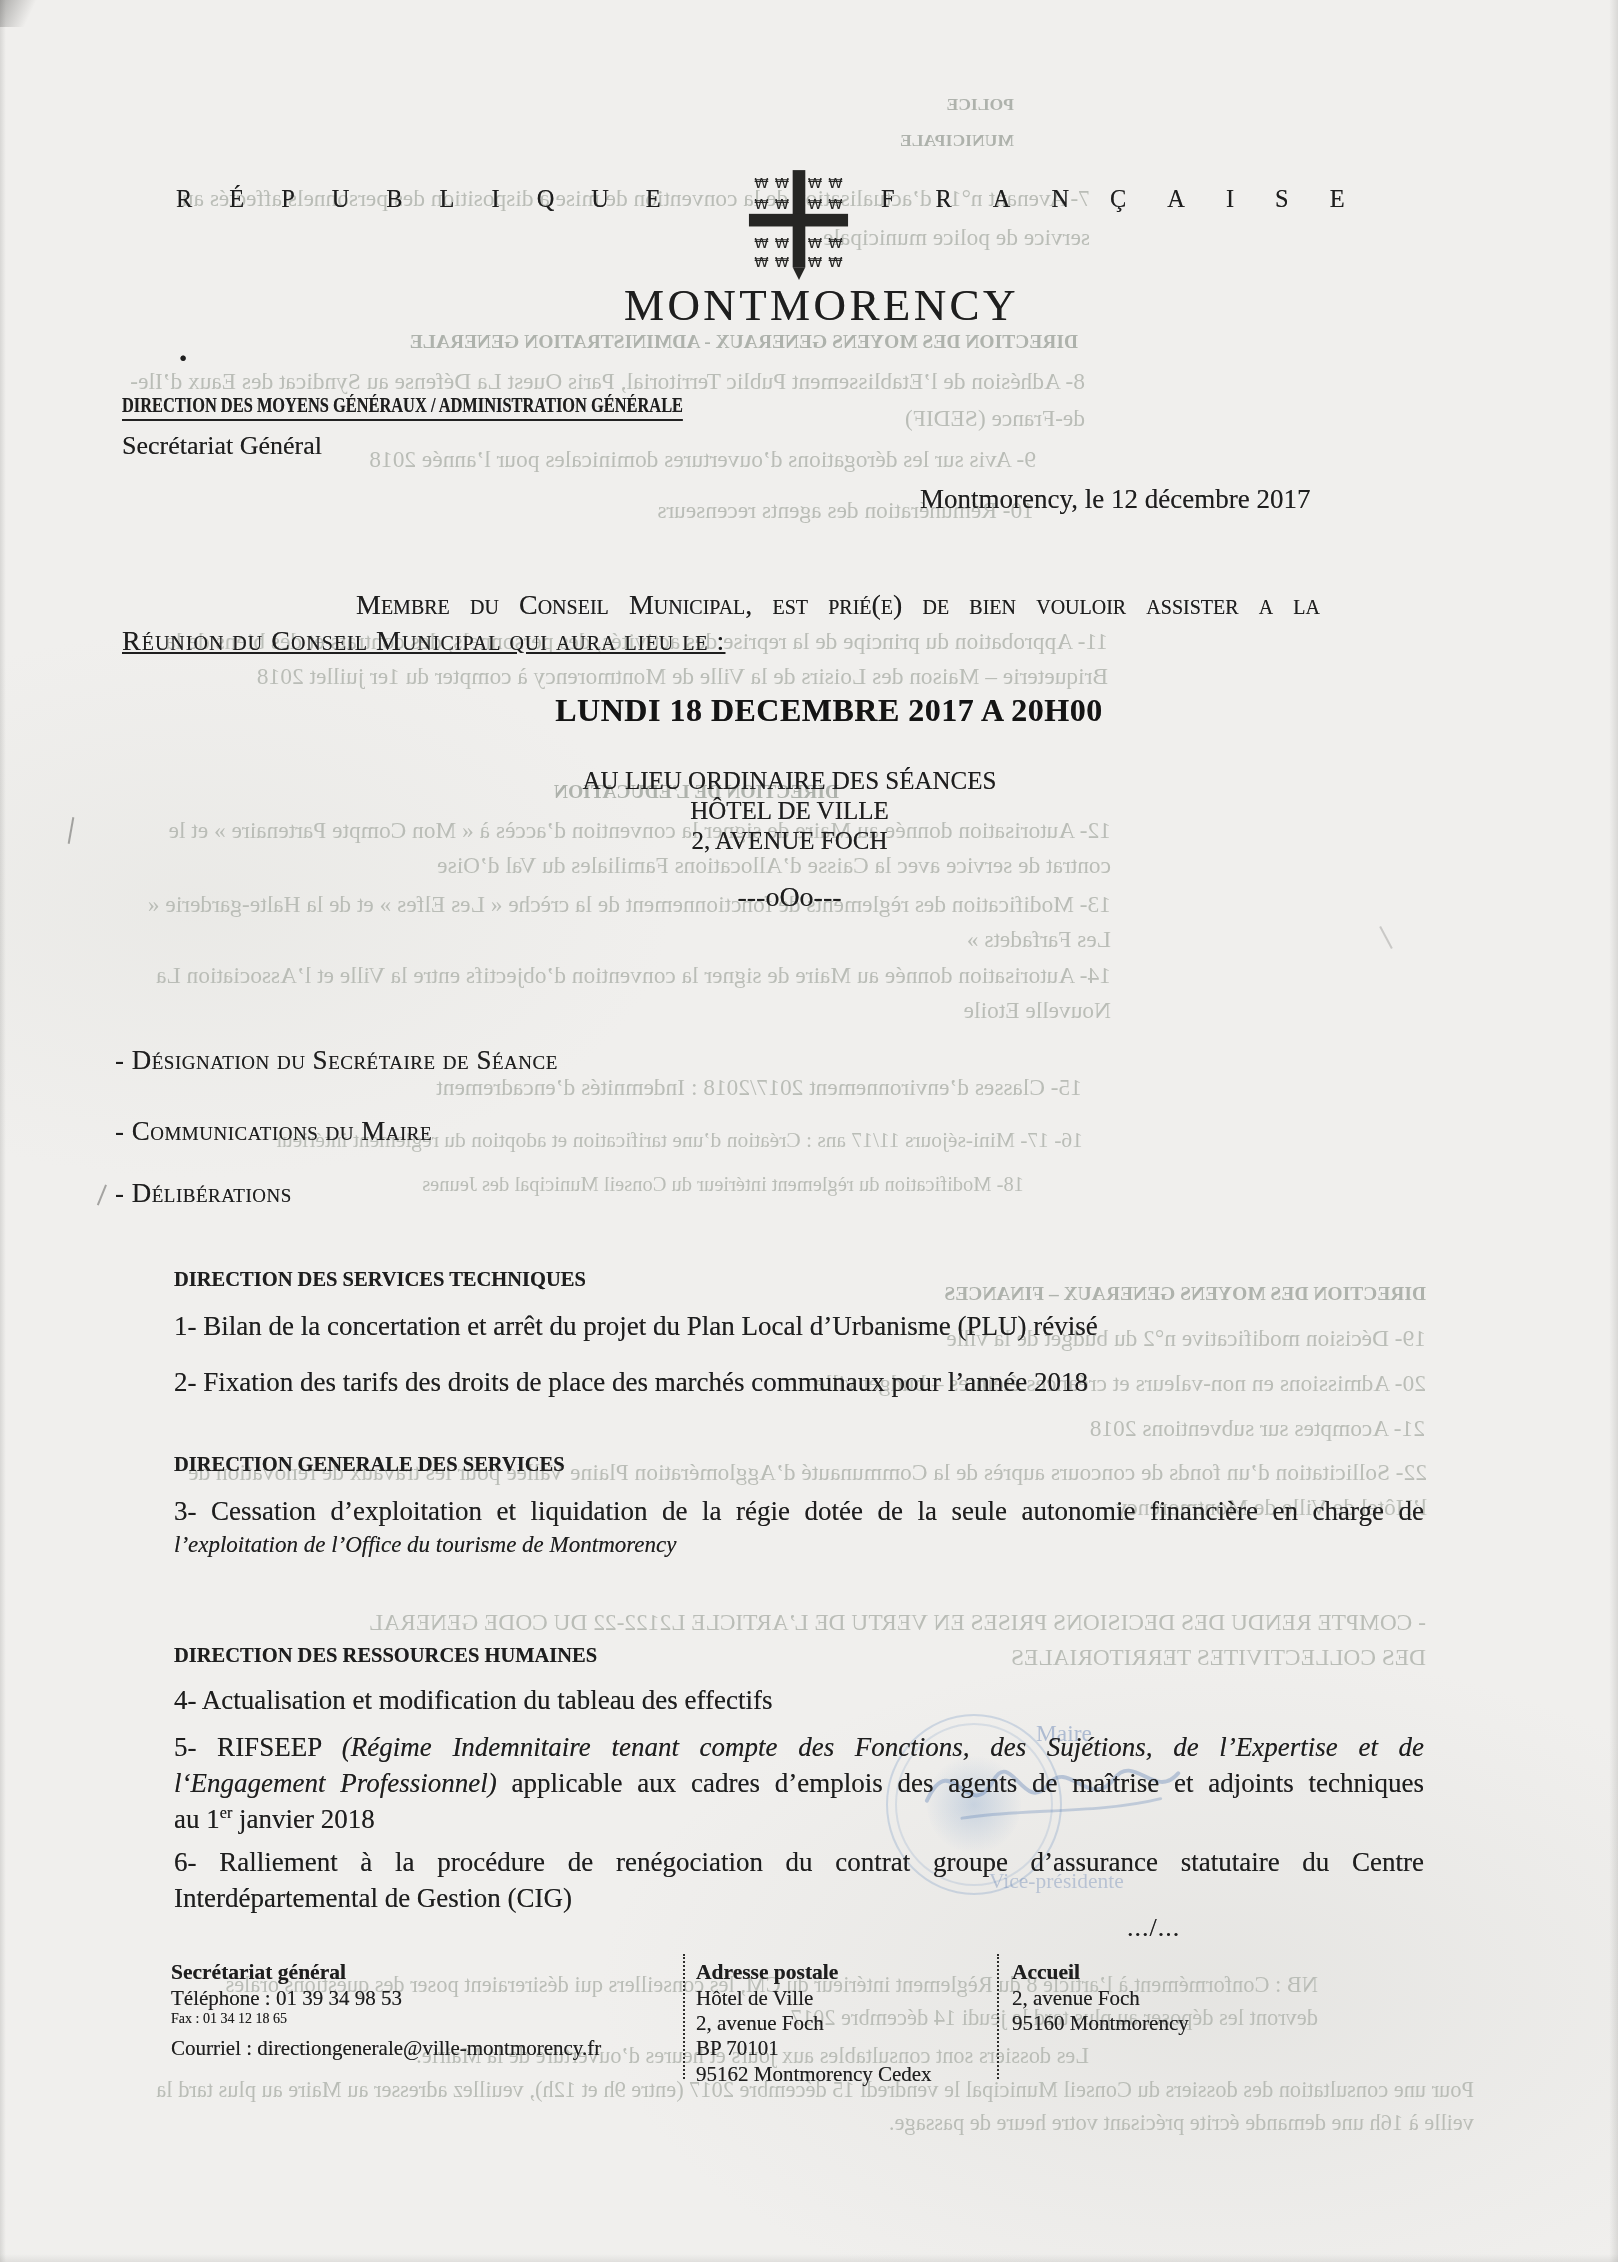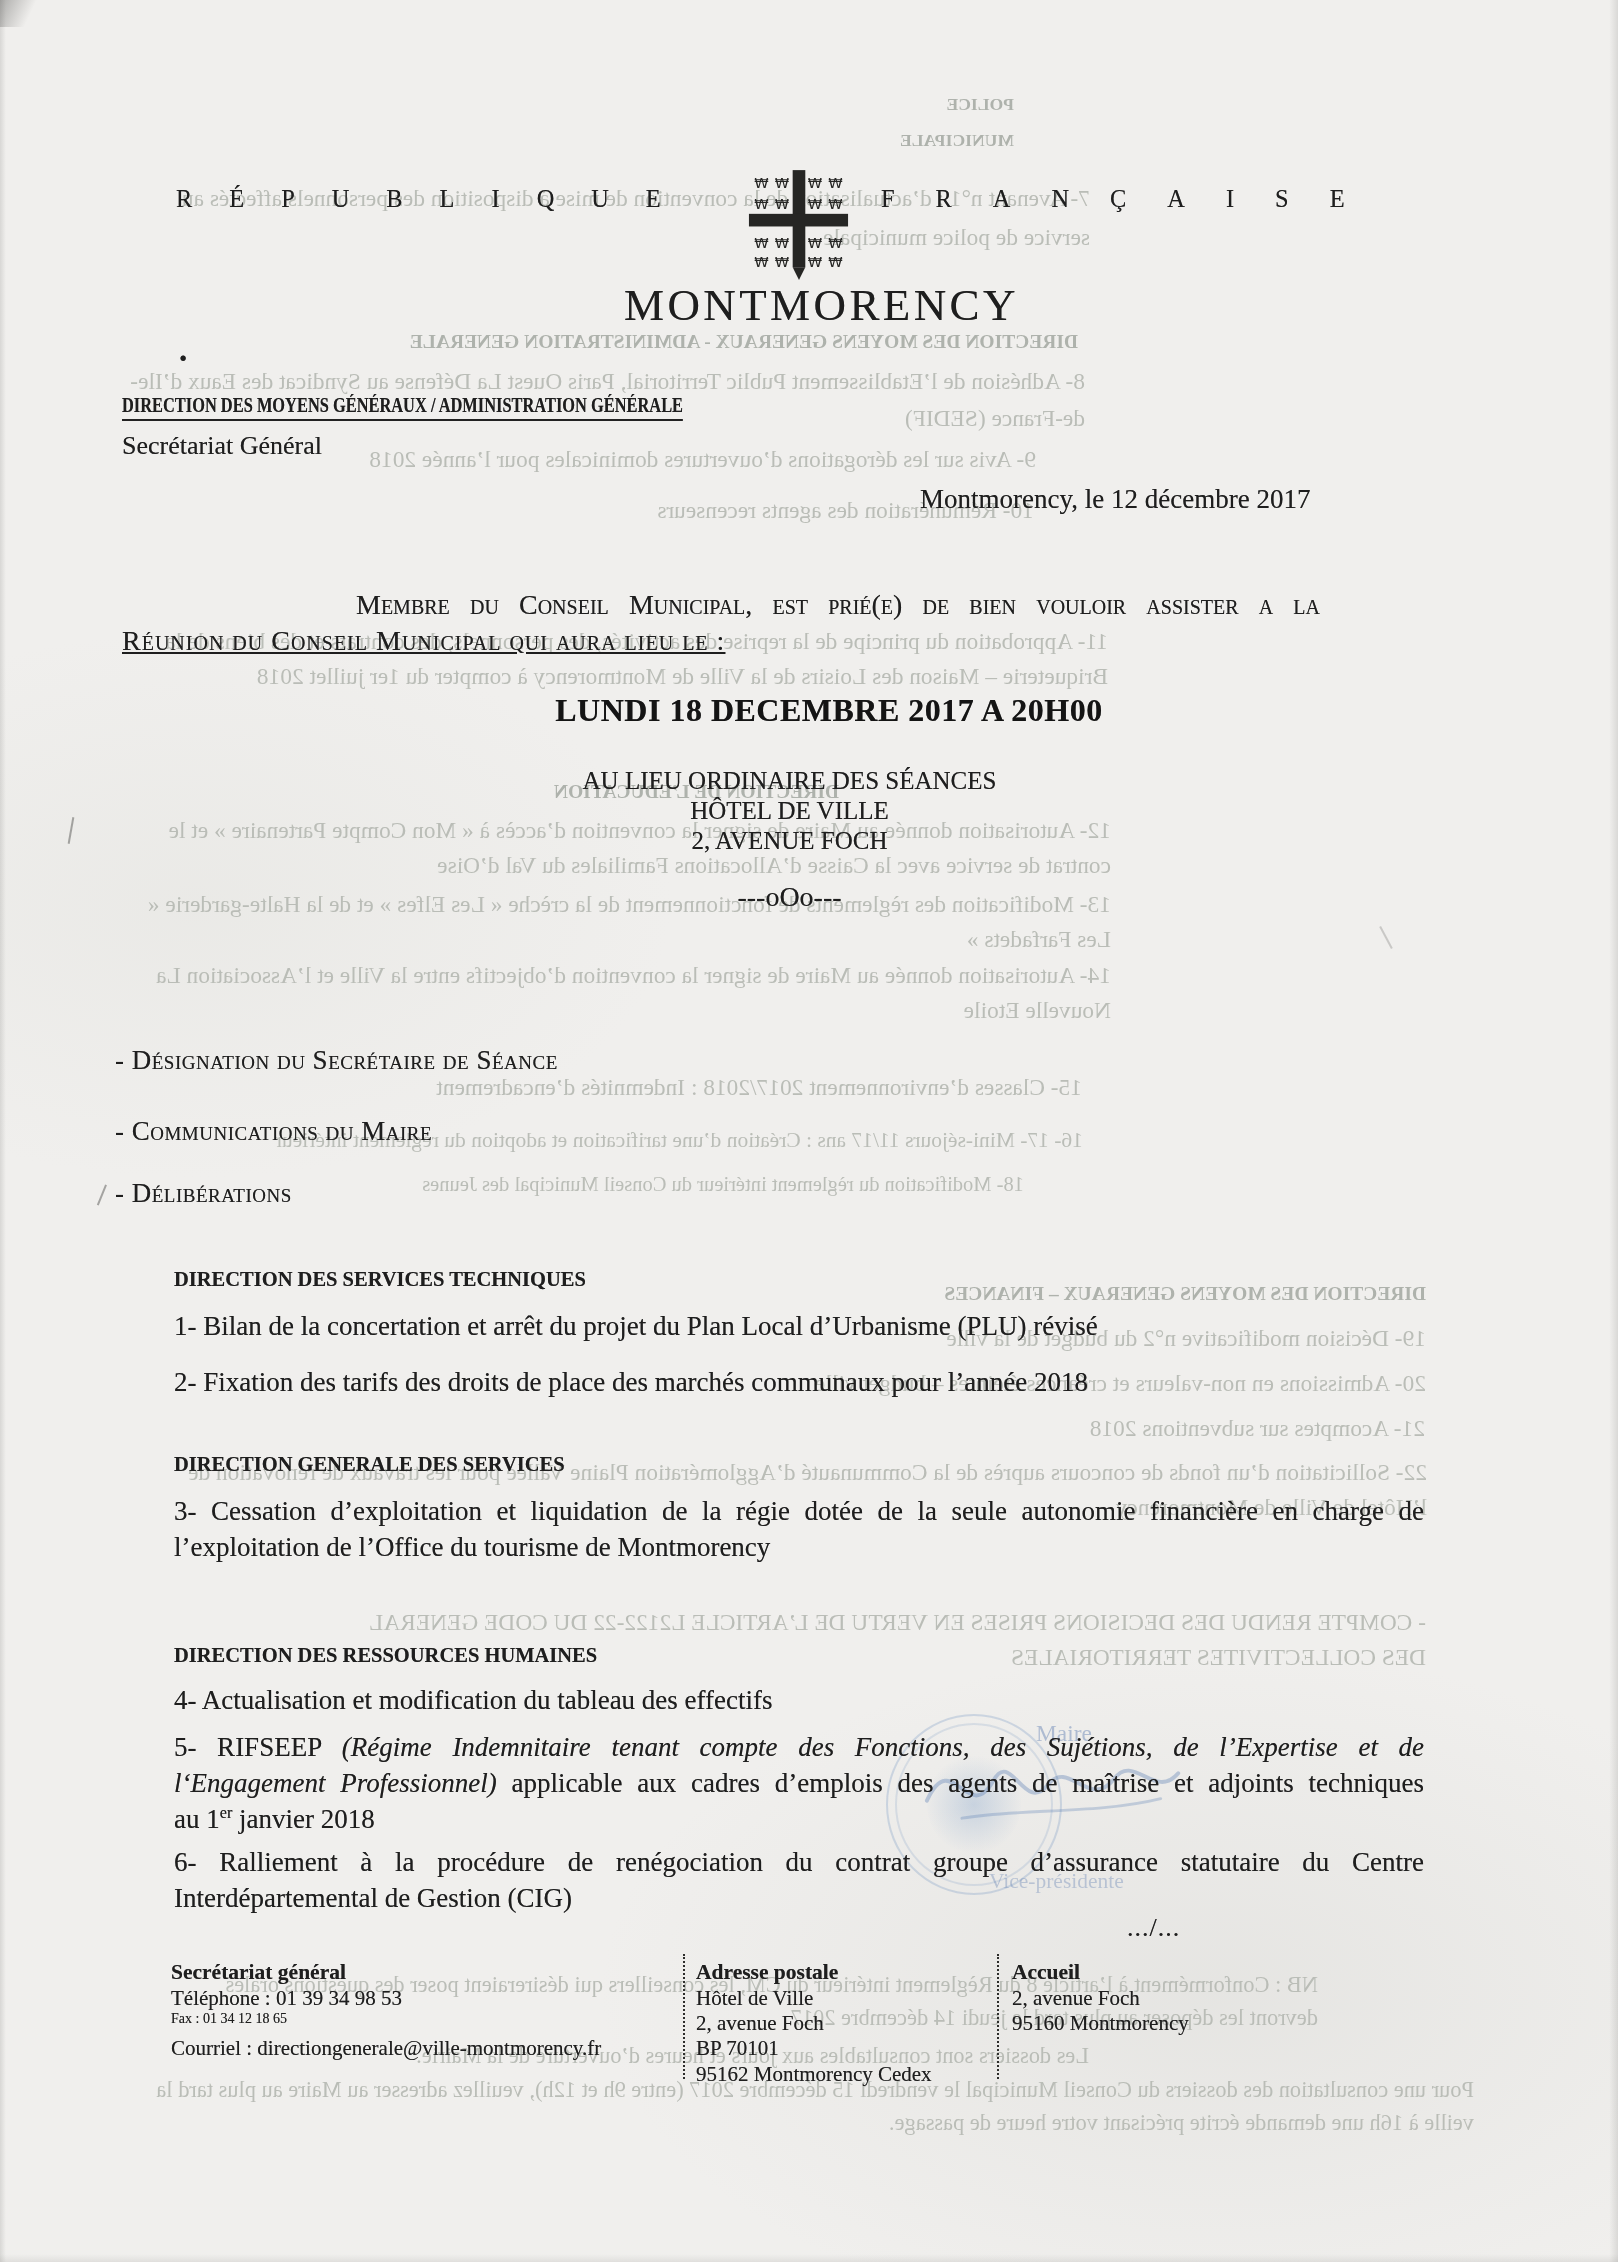--- a/index.html
+++ b/index.html
@@ -135,21 +135,21 @@
     <div class="m sc" style="left:115px;top:1045px;font-size:27px;letter-spacing:0.5px;">- Désignation du Secrétaire de Séance</div>
     <div class="m sc" style="left:115px;top:1116px;font-size:27px;letter-spacing:0.5px;">- Communications du Maire</div>
     <div class="m sc" style="left:115px;top:1178px;font-size:27px;letter-spacing:0.5px;">- Délibérations</div>
 
     <div class="m b" style="left:174px;top:1268px;font-size:20.5px;">DIRECTION DES SERVICES TECHNIQUES</div>
     <div class="m" style="left:174px;top:1311px;font-size:27px;">1- Bilan de la concertation et arrêt du projet du Plan Local d’Urbanisme (PLU) révisé</div>
     <div class="m" style="left:174px;top:1356px;font-size:27px;margin-top:11px;">2- Fixation des tarifs des droits de place des marchés communaux pour l’année 2018</div>
 
     <div class="m b" style="left:174px;top:1453px;font-size:20.5px;">DIRECTION GENERALE DES SERVICES</div>
     <div class="m just wrap" style="left:174px;top:1496px;width:1250px;font-size:27px;">3- Cessation d’exploitation et liquidation de la régie dotée de la seule autonomie financière en charge de</div>
-    <div class="m" style="left:174px;top:1532px;font-size:27px;">l’exploitation de l’Office du tourisme de Montmorency</div>
+    <div class="m" style="left:174px;top:1532px;font-size:23px;font-style:italic;">l’exploitation de l’Office du tourisme de Montmorency</div>
 
     <div class="m b" style="left:174px;top:1644px;font-size:20.5px;">DIRECTION DES RESSOURCES HUMAINES</div>
     <div class="m" style="left:174px;top:1685px;font-size:27px;">4- Actualisation et modification du tableau des effectifs</div>
 
     <div class="m just wrap" style="left:174px;top:1732px;width:1250px;font-size:27px;">
       <span>5- RIFSEEP </span><span class="i">(Régime Indemnitaire tenant compte des Fonctions, des Sujétions, de l’Expertise et de</span>
     </div>
     <div class="m just wrap" style="left:174px;top:1768px;width:1250px;font-size:27px;">
       <span class="i">l‘Engagement Professionnel)</span><span> applicable aux cadres d’emplois des agents de maîtrise et adjoints techniques</span>
     </div>

